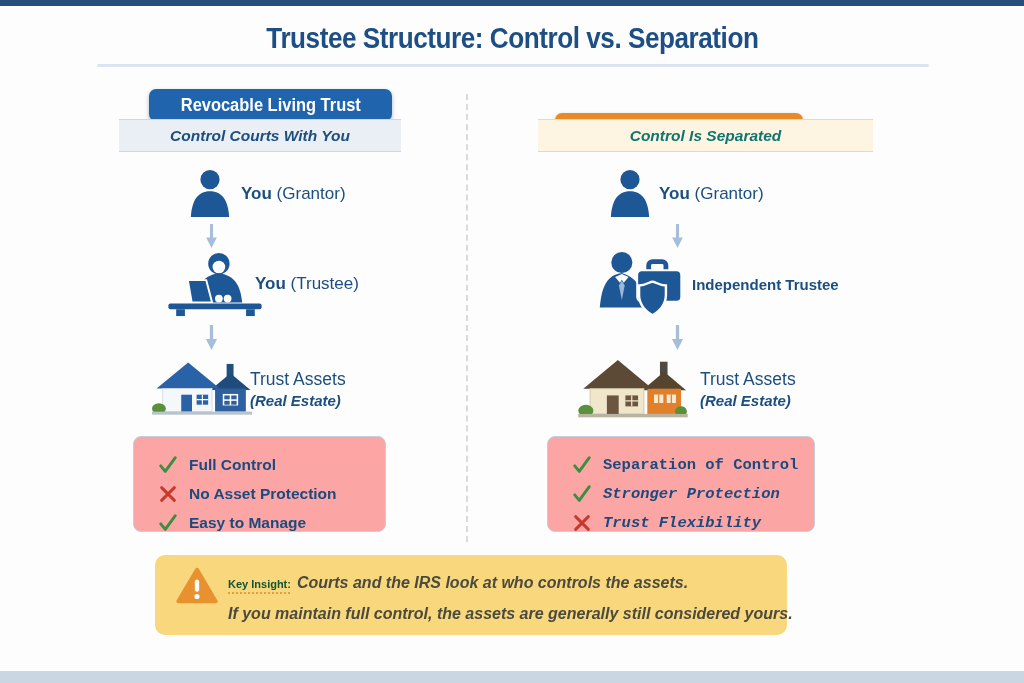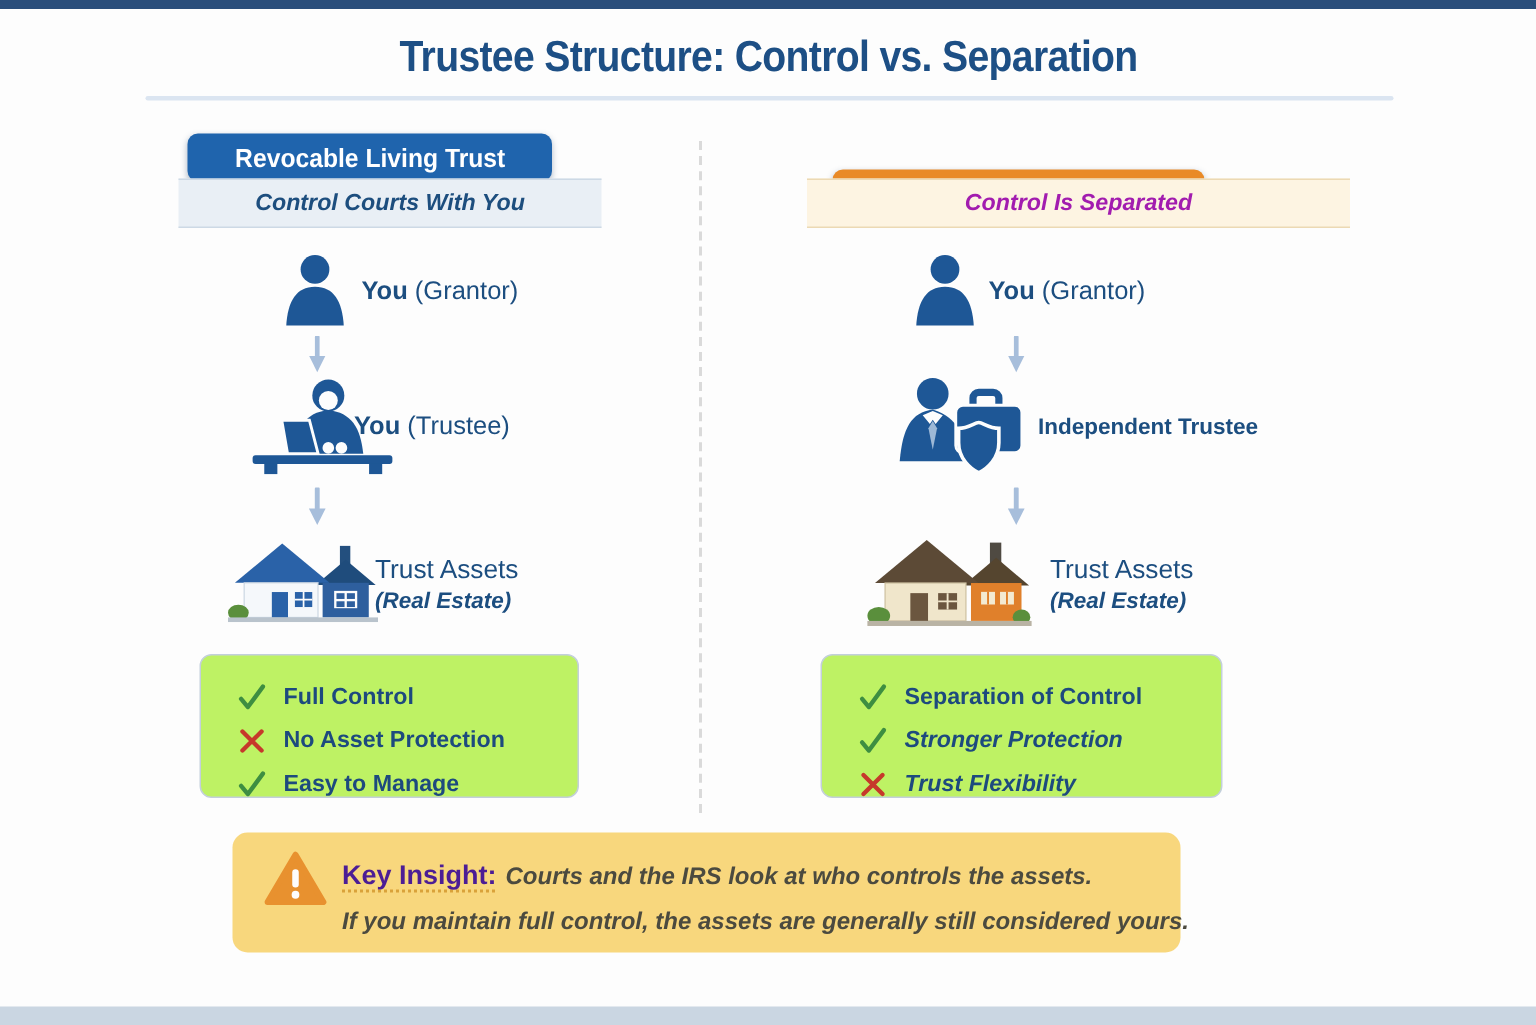--- a/index.html
+++ b/index.html
@@ -15,53 +15,53 @@
   }
   .page-title .squeeze{display:inline-block;transform:scaleX(.9);transform-origin:center;white-space:nowrap;}
   .title-underline{position:absolute;top:64px;left:97px;width:832px;height:3px;background:#dbe5f1;border-radius:2px;}
   .divider{position:absolute;left:466px;top:94px;height:448px;width:0;border-left:2px dashed #dadada;}
 
   .pill{
     position:absolute;height:32px;border-radius:7px;display:flex;align-items:center;justify-content:center;
     color:#ffffff;font-weight:bold;font-size:17.5px;box-shadow:0 2px 4px rgba(30,60,100,.35);
   }
   .pill .squeeze{display:inline-block;transform:scaleX(.94);white-space:nowrap;}
-  .pill-blue{left:125px;top:89px;width:243px;background:#1f64ad;}
+  .pill-blue{left:149px;top:89px;width:243px;background:#1f64ad;}
   .pill-orange{left:555px;top:89px;width:248px;background:#e98a27;margin-top:24px;}
   .band{
     position:absolute;top:119px;height:31px;display:flex;align-items:center;justify-content:center;
     font-size:15.5px;font-weight:bold;font-style:italic;
   }
   .band-left{left:119px;width:282px;background:#e9eff5;border-top:1px solid #cdd9e5;border-bottom:1px solid #cdd9e5;color:#1d4e7e;}
-  .band-right{left:538px;width:362px;background:#fdf4e2;border-top:1px solid #ecd9b4;border-bottom:1px solid #ecd9b4;color:#a21caf;}
+  .band-right{left:538px;width:335px;background:#fdf4e2;border-top:1px solid #ecd9b4;border-bottom:1px solid #ecd9b4;color:#0f766e;}
 
   .abs{position:absolute;}
   .step-label{font-size:17px;color:#1c4e80;white-space:nowrap;}
   .step-label b{font-weight:bold;}
   .step-label.small{font-size:15px;font-weight:bold;}
   .house-label .hl-bold{font-size:17.5px;font-weight:normal;color:#1c4e80;white-space:nowrap;}
   .house-label .hl-italic{font-size:15px;font-style:italic;font-weight:bold;color:#1c4e80;margin-top:2px;white-space:nowrap;}
 
   .checkbox{
-    position:absolute;background:#bef264;border:1.5px solid #c3cfdb;border-radius:8px;
+    position:absolute;background:#fca5a5;border:1.5px solid #c3cfdb;border-radius:8px;
     box-sizing:border-box;padding:13px 0 11px 24px;
   }
   .check-row{display:flex;align-items:center;height:29px;}
   .check-row .mark{width:20px;height:20px;margin-right:11px;flex:0 0 auto;}
   .row-text{font-size:15.5px;font-weight:bold;color:#1d4a7e;white-space:nowrap;}
   .row-text.it{font-style:italic;}
 
   .insight{
     position:absolute;left:155px;top:555px;width:632px;height:80px;background:#f8d77d;border-radius:10px;
   }
   .insight .tri{position:absolute;left:21px;top:12px;}
   .insight-text{position:absolute;left:73px;top:13px;width:545px;}
   .insight-line{font-size:16px;color:#4b4a3f;font-style:italic;font-weight:600;line-height:30px;white-space:nowrap;}
   .insight-label{
-    font-style:normal;font-weight:bold;color:#4c1d95;font-size:18px;
+    font-style:normal;font-weight:bold;color:#14532d;font-size:11px;
     text-decoration:underline dotted #d9a23a 2px;text-underline-offset:4px;margin-right:6px;
   }
   svg{display:block;}
 </style>
 </head>
 <body>
 
 <div class="canvas">
 
   <div class="top-bar"></div>
@@ -100,21 +100,21 @@
       <circle cx="54" cy="15.5" r="6.5" fill="#fdfdfd"></circle>
       <path d="M54 22 C 38 24 32 34 30 52 L 78 52 C 76 34 70 24 54 22 Z" fill="#1e5796"></path>
       <path d="M22 29 L41 29 L47 52 L26 52 Z" fill="#1e5796" stroke="#fdfdfd" stroke-width="2"></path>
       <circle cx="54" cy="48" r="4" fill="#fdfdfd"></circle>
       <circle cx="63" cy="48" r="4" fill="#fdfdfd"></circle>
       <rect x="2" y="53" width="96" height="6" rx="2" fill="#1e5796"></rect>
       <rect x="10" y="59" width="9" height="7" fill="#1e5796"></rect>
       <rect x="82" y="59" width="9" height="7" fill="#1e5796"></rect>
     </svg>
   </div>
-  <div class="abs step-label" style="left:236px;top:274px;">
+  <div class="abs step-label" style="left:255px;top:274px;">
     <b>You</b><span> (Trustee)</span>
   </div>
   <div class="abs" style="left:204px;top:325px;">
     <svg width="15" height="26" viewBox="0 0 16 28">
       <path d="M8 1 V16" stroke="#a7bedb" stroke-width="3.5" stroke-linecap="round" fill="none"></path>
       <path d="M2 15 L8 27 L14 15 Z" fill="#a7bedb"></path>
     </svg>
   </div>
 
   <div class="abs" style="left:152px;top:357px;">
@@ -228,21 +228,21 @@
       <ellipse cx="9" cy="66" rx="9" ry="7" fill="#5a8f3c"></ellipse>
       <ellipse cx="122" cy="67" rx="7" ry="6" fill="#5a8f3c"></ellipse>
       <rect x="0" y="70" width="130" height="4" fill="#b9b3a4"></rect>
     </svg>
   </div>
   <div class="abs house-label" style="left:700px;top:369px;">
     <div class="hl-bold">Trust Assets</div>
     <div class="hl-italic">(Real Estate)</div>
   </div>
 
-  <div class="checkbox" style="left:547px;top:436px;width:268px;height:96px;">
+  <div class="checkbox" style="left:547px;top:436px;width:268px;height:96px;font-family:Liberation Mono, monospace;">
     <div class="check-row">
       <span class="mark">
         <svg width="20" height="20" viewBox="0 0 22 22">
             <path d="M3 12 l5 6 L19 3" fill="none" stroke="#3e8e41" stroke-width="3.2" stroke-linecap="round" stroke-linejoin="round"></path>
           </svg>
       </span>
       <span class="row-text">Separation of Control</span>
     </div>
     <div class="check-row">
       <span class="mark">

